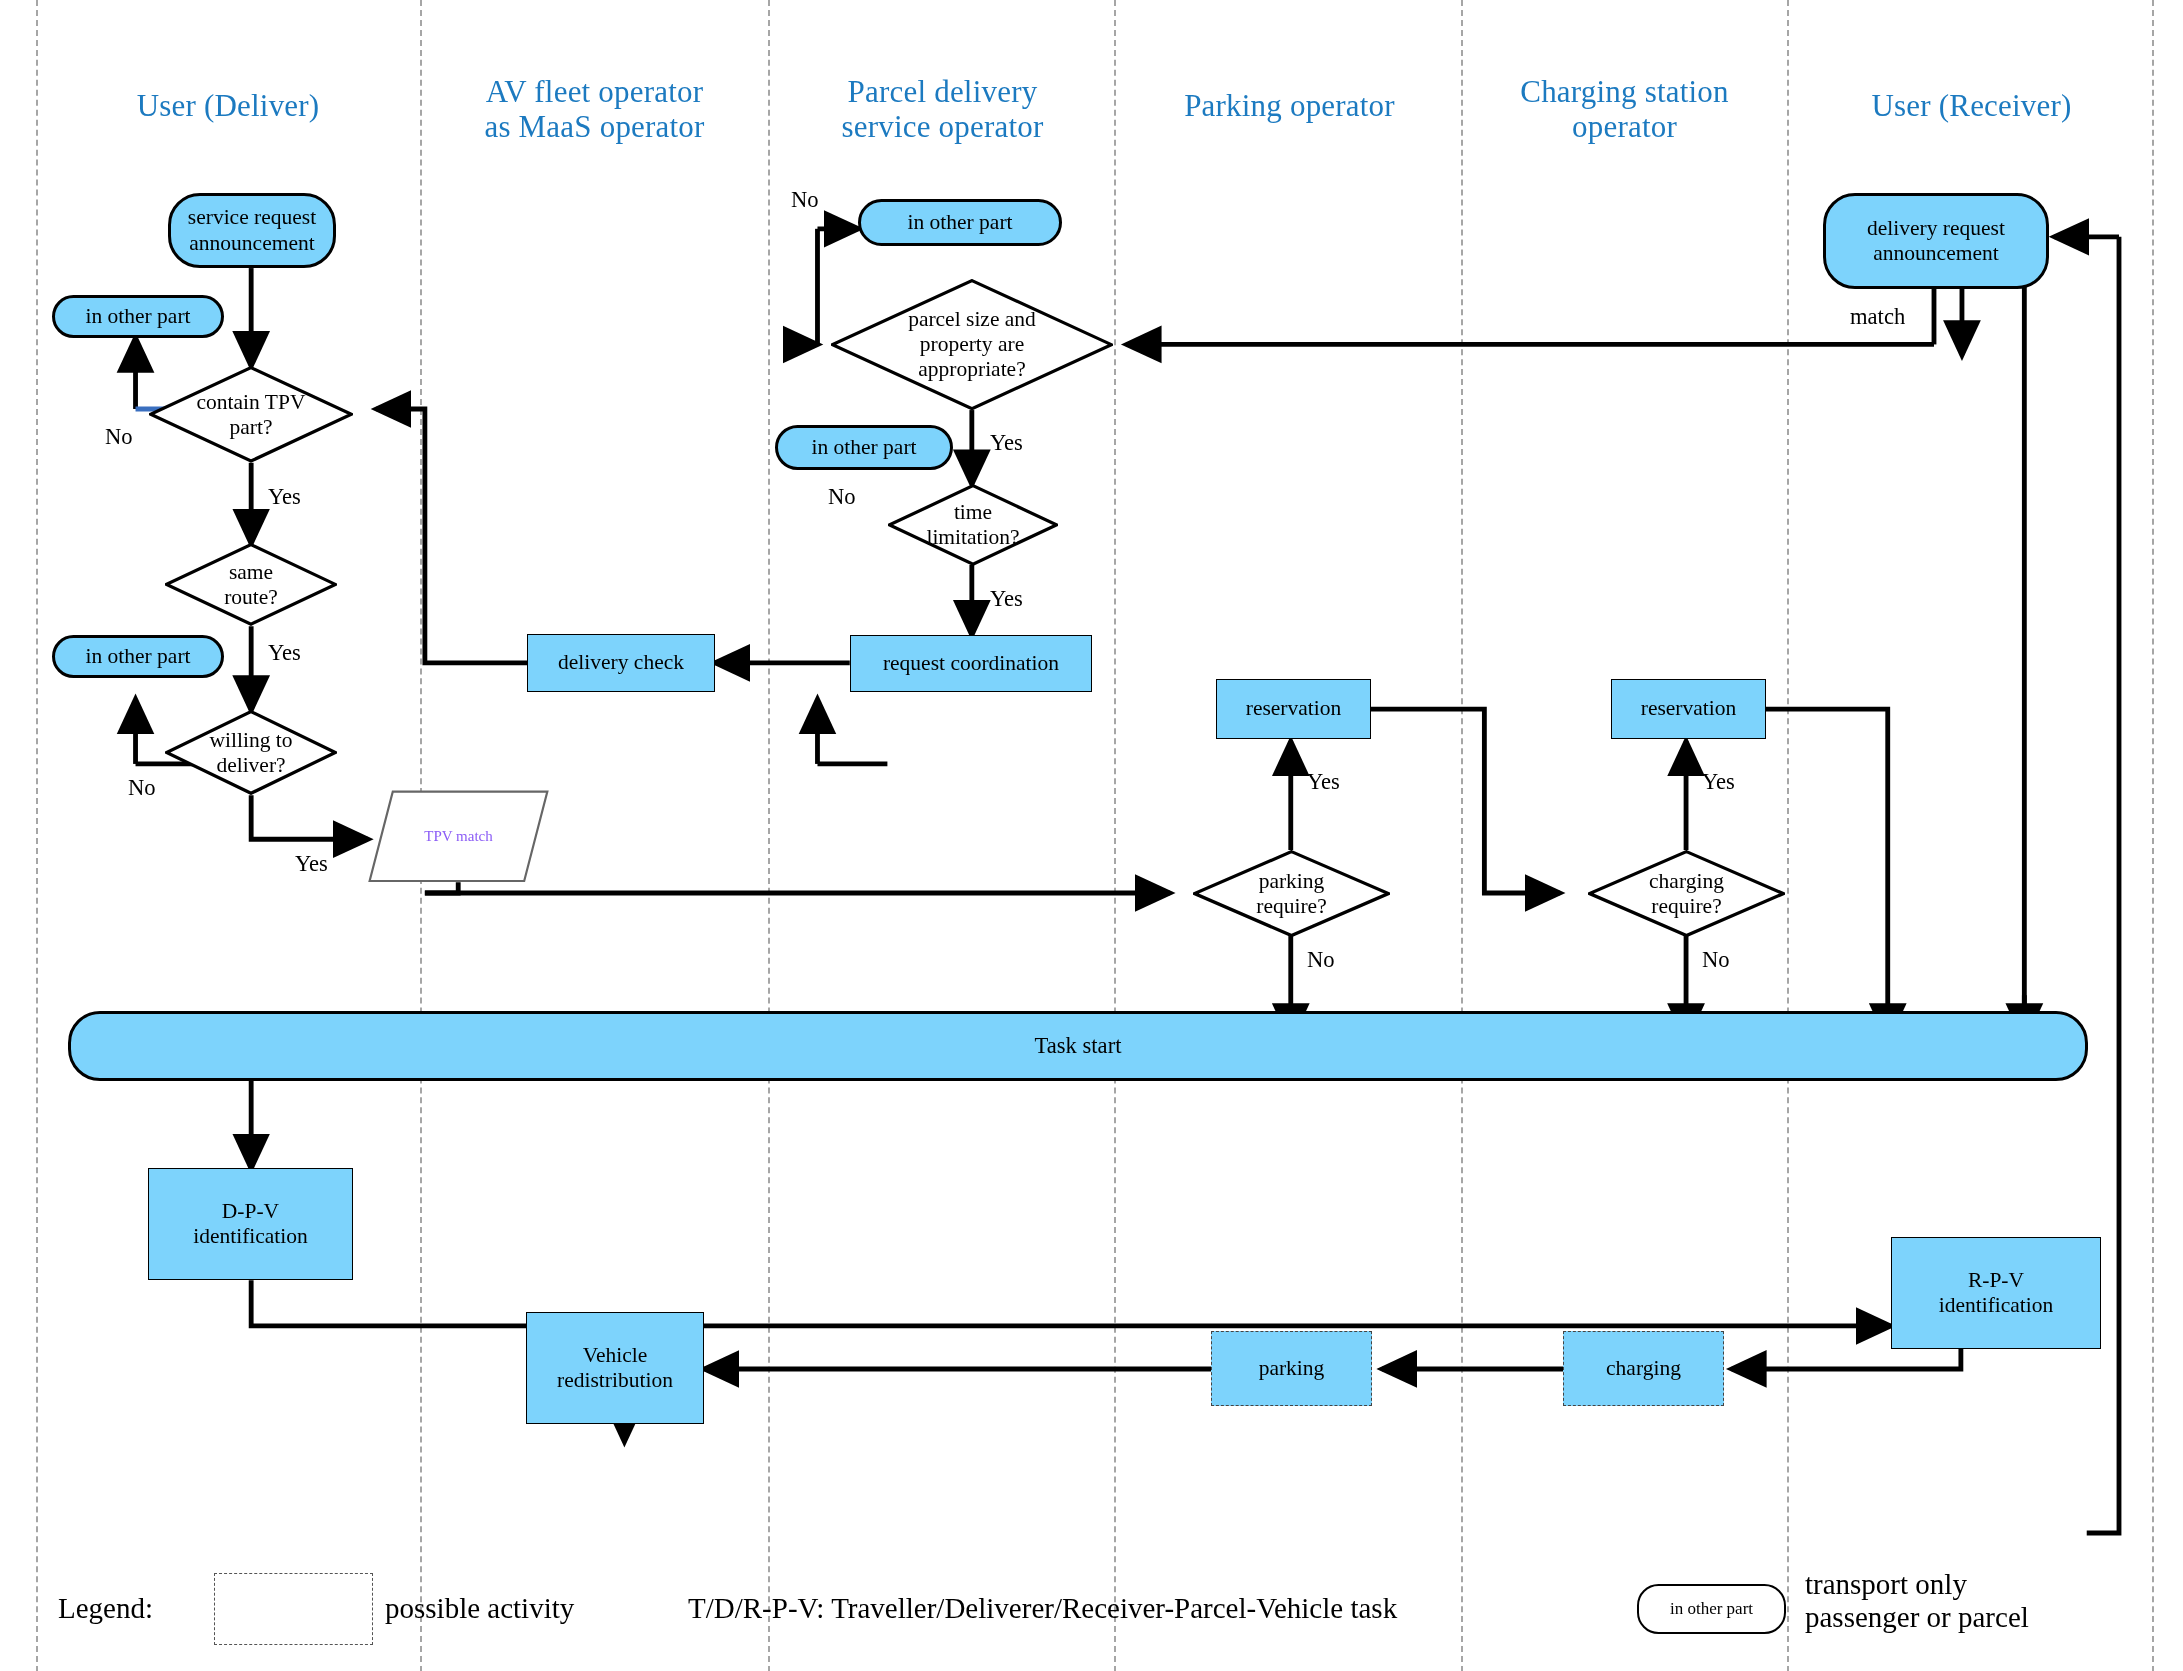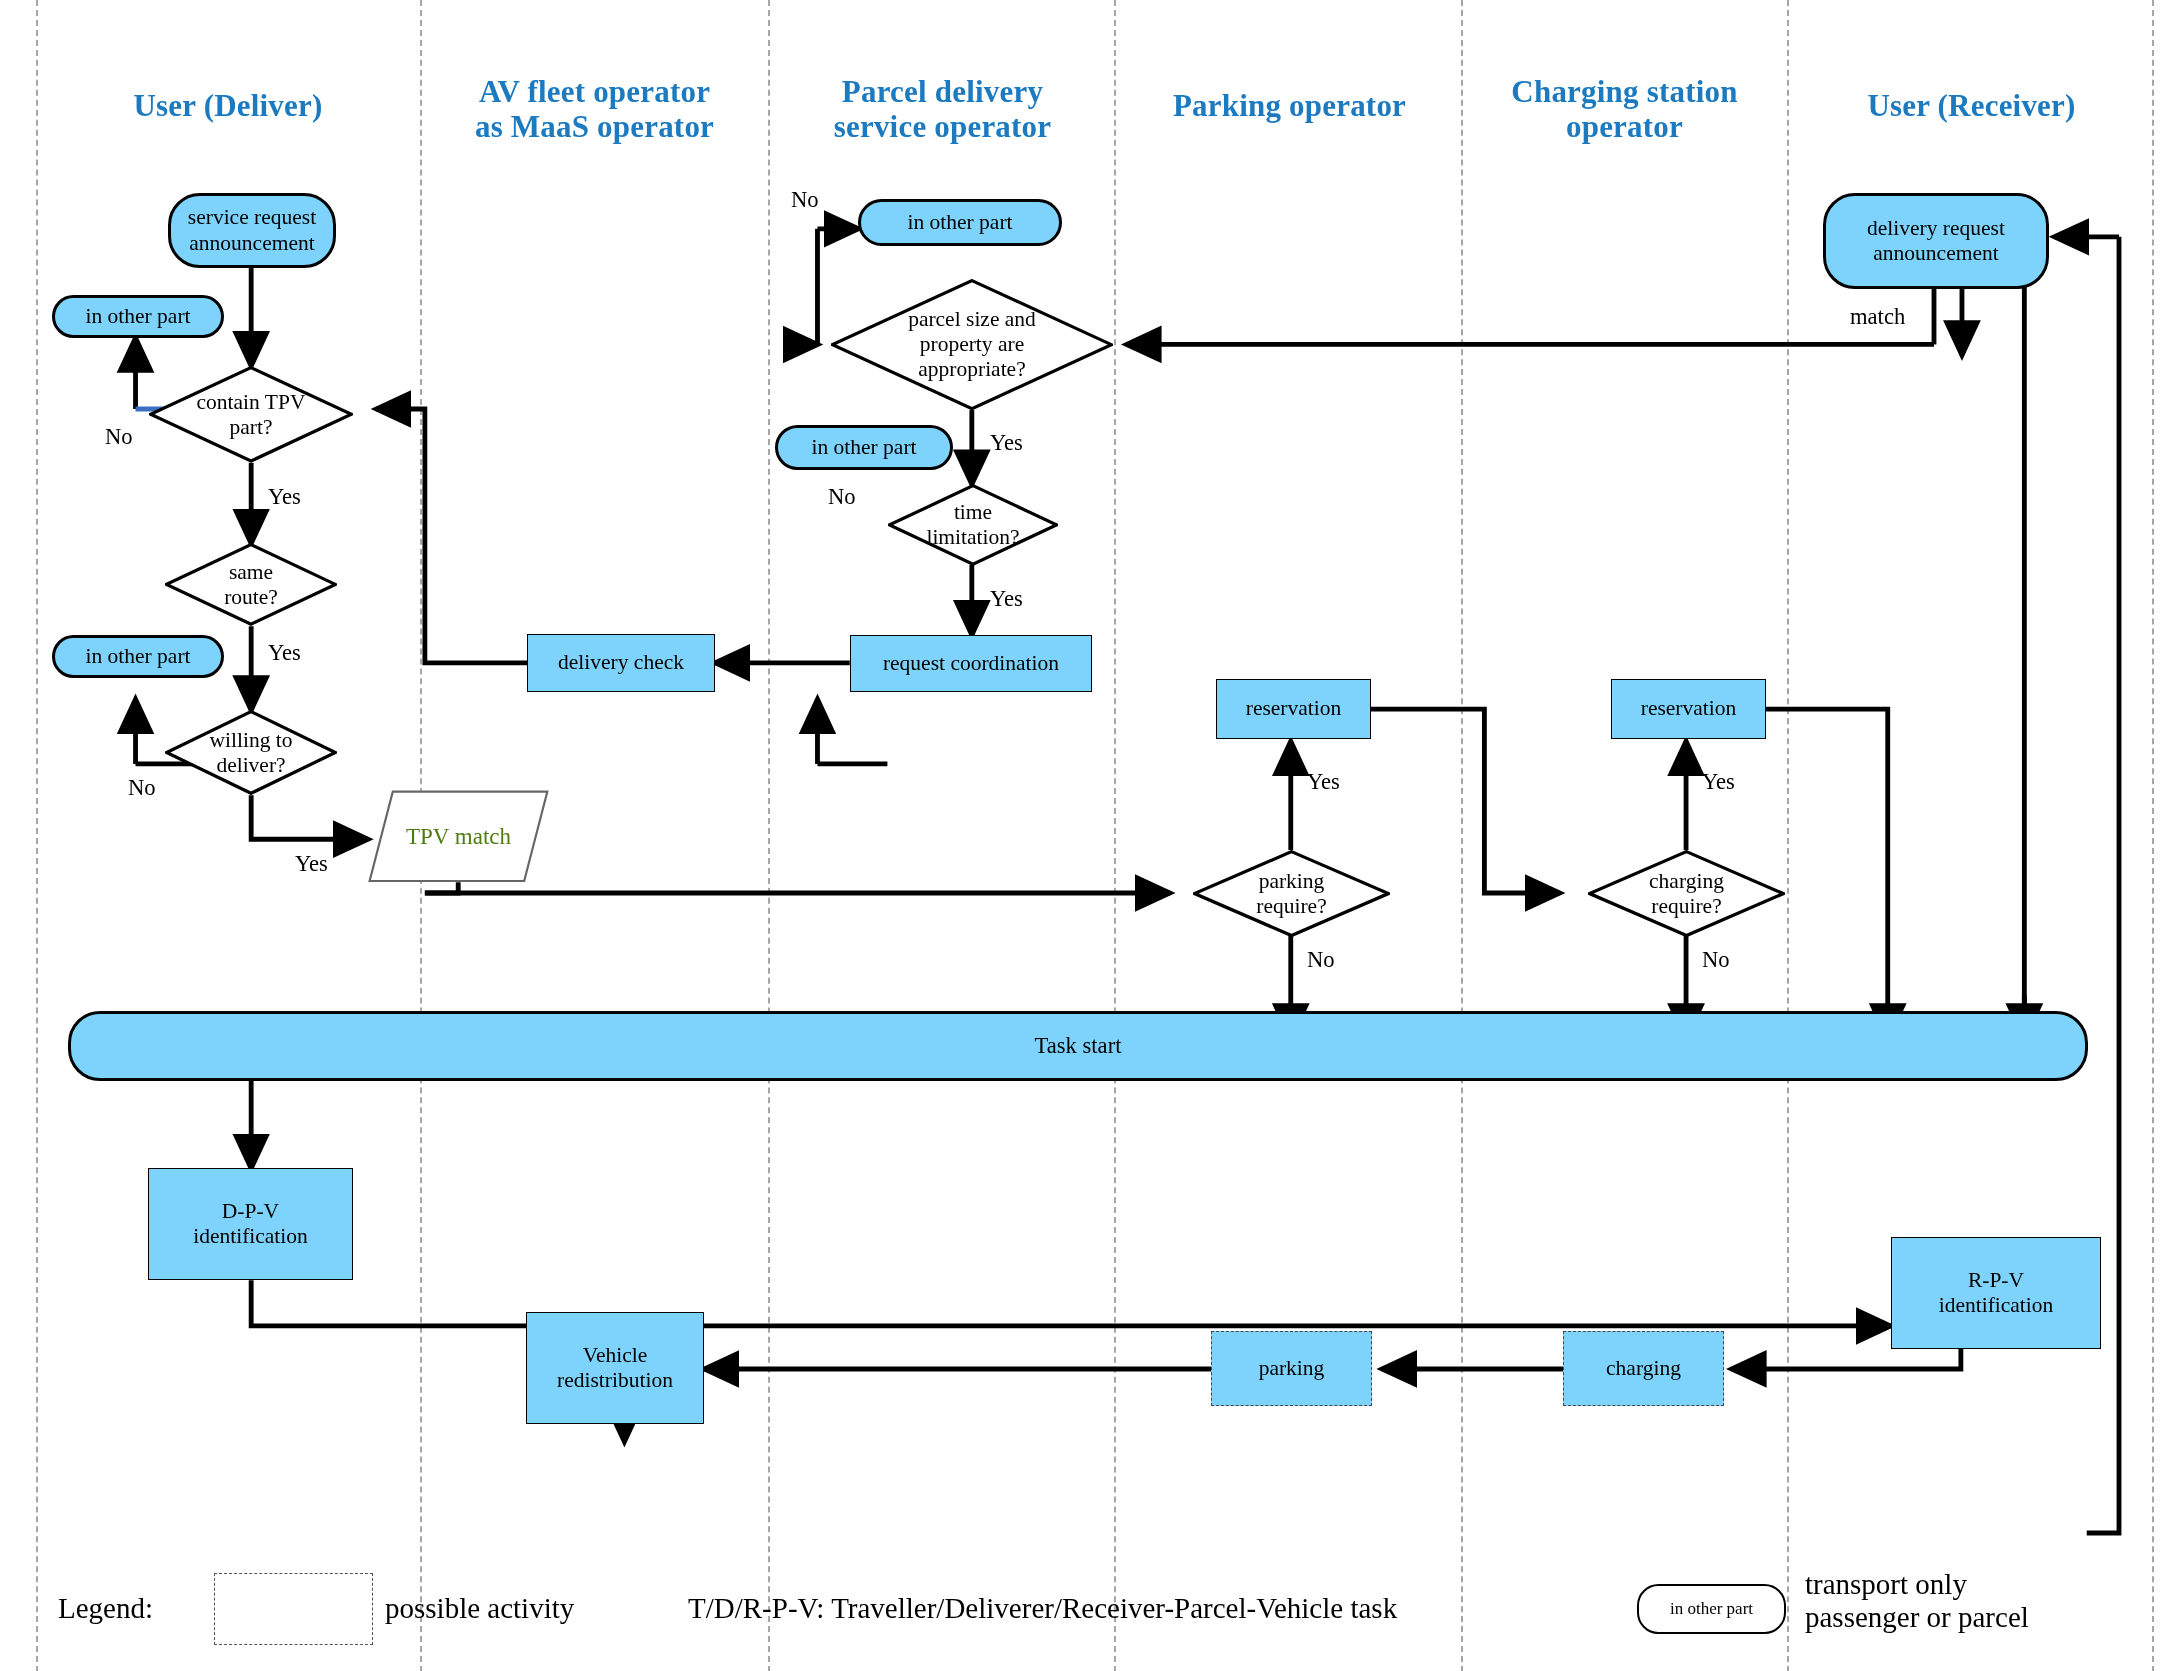--- a/index.html
+++ b/index.html
@@ -3,21 +3,21 @@
 <meta charset="utf-8">
 <style>
   html,body{margin:0;padding:0;background:#ffffff;}
   body{font-family:"Liberation Serif", serif;}
   #stage{position:relative;width:2183px;height:1672px;background:#fff;overflow:hidden;}
 
   
   .lane-div{position:absolute;top:0;width:0;border-left:2.7px dashed #a6a6a6;}
 
   
-  .lane-head{position:absolute;color:#1c7ac0;font-weight:bold;font-size:31px;
+  .lane-head{position:absolute;color:#1c7ac0;font-weight:normal;font-size:31px;
              text-align:center;line-height:1.12;letter-spacing:0.2px;}
 
   
   .node{position:absolute;box-sizing:border-box;display:flex;align-items:center;
         justify-content:center;text-align:center;background:#7dd3fc;color:#000;
         font-size:21.5px;line-height:1.18;}
 
   
   .proc{border:1.6px solid #000;text-align:center;}
   
@@ -31,21 +31,21 @@
   .dia-wrap{position:absolute;}
   .dia-wrap .dia-shape{position:absolute;inset:0;}
   .dia-wrap .dia-txt{position:absolute;inset:0;display:flex;align-items:center;
         justify-content:center;text-align:center;font-size:21.5px;line-height:1.16;
         color:#000;padding:0 6%;box-sizing:border-box;}
 
   
   .par-wrap{position:absolute;}
   .par-wrap .par-shape{position:absolute;inset:0;}
   .par-wrap .par-txt{position:absolute;inset:0;display:flex;align-items:center;
-        justify-content:center;font-size:23px;color:#4d7c0f;}
+        justify-content:center;font-size:15px;color:#8b5cf6;}
 
   
   .elabel{position:absolute;font-size:22.6px;color:#000;white-space:nowrap;}
 
   
   #wires{position:absolute;left:0;top:0;width:2183px;height:1672px;overflow:visible;}
 
   
   .legend-txt{position:absolute;font-size:29px;color:#000;white-space:nowrap;}
   .legend-box{position:absolute;border:1.6px dashed #555;background:#fff;}

